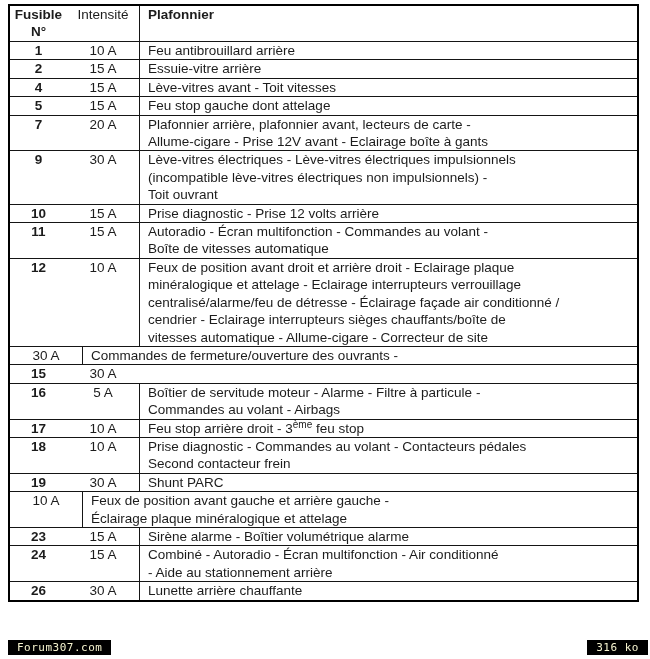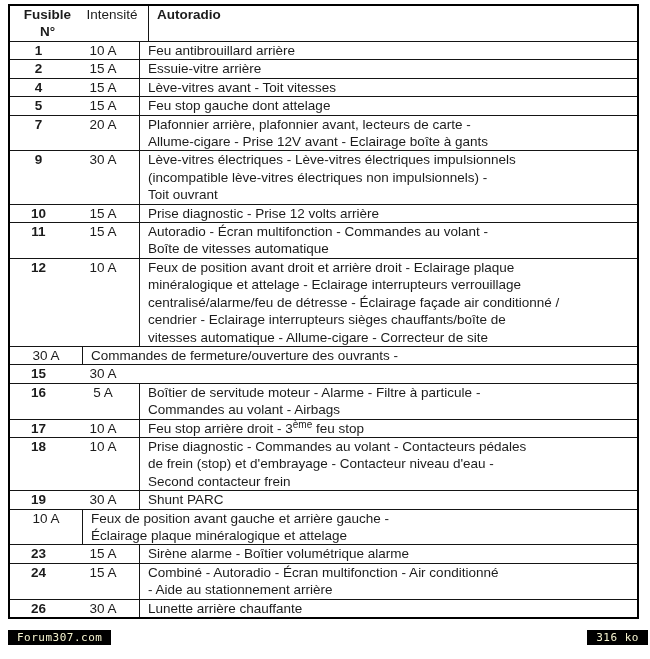--- a/index.html
+++ b/index.html
@@ -27,21 +27,20 @@
     background: #ffffff;
     box-sizing: border-box;
   }
   .header-row {
     display: flex;
     align-items: stretch;
     font-weight: bold;
     font-size: 13.5px;
     line-height: 17.4px;
     min-height: 35px;
-    padding-left: 9px;
   }
   .row {
     display: flex;
     align-items: stretch;
     border-top: 1px solid #151515;
     font-size: 13.5px;
     line-height: 17.4px;
   }
   .c-num {
     width: 57px;
@@ -59,21 +58,21 @@
     flex: 1 1 auto;
     border-left: 1px solid #151515;
     padding-left: 8px;
     padding-right: 2px;
   }
   .header-row .c-fn { font-weight: bold; }
   .fn-line { white-space: nowrap; }
   sup { font-size: 10px; line-height: 0; }
   .footer-label {
     position: absolute;
-    bottom: 14px;
+    bottom: 4px;
     background: #000000;
     color: #f6f4cf;
     font-family: "DejaVu Sans Mono", monospace;
     font-size: 11px;
     line-height: 13px;
     padding: 1px 9px 1px 9px;
     letter-spacing: 0.5px;
   }
   .footer-left  { left: 8px; }
   .footer-right { right: 2px; margin-top: 48px; }
@@ -84,21 +83,21 @@
 <div class="page">
 
   <div class="fuse-table">
 
     <div class="header-row">
       <div class="c-num">
         <div>Fusible</div>
         <div>N°</div>
       </div>
       <div class="c-amp">Intensité</div>
-      <div class="c-fn">Autoradio</div>
+      <div class="c-fn">Plafonnier</div>
     </div>
 
     <div id="rows-container">
   <div class="row">
     <div class="c-num">1</div>
     <div class="c-amp">10 A</div>
     <div class="c-fn">
             <div class="fn-line">Feu antibrouillard arrière</div>
           </div>
   </div>
@@ -202,21 +201,20 @@
     <div class="c-fn">
             <div class="fn-line">Feu stop arrière droit - 3<sup>ème</sup> feu stop</div>
           </div>
   </div>
 
   <div class="row">
     <div class="c-num">18</div>
     <div class="c-amp">10 A</div>
     <div class="c-fn">
             <div class="fn-line">Prise diagnostic - Commandes au volant - Contacteurs pédales</div>
-            <div class="fn-line">de frein (stop) et d'embrayage - Contacteur niveau d'eau -</div>
             <div class="fn-line">Second contacteur frein</div>
           </div>
   </div>
 
   <div class="row">
     <div class="c-num">19</div>
     <div class="c-amp">30 A</div>
     <div class="c-fn">
             <div class="fn-line">Shunt PARC</div>
           </div>

